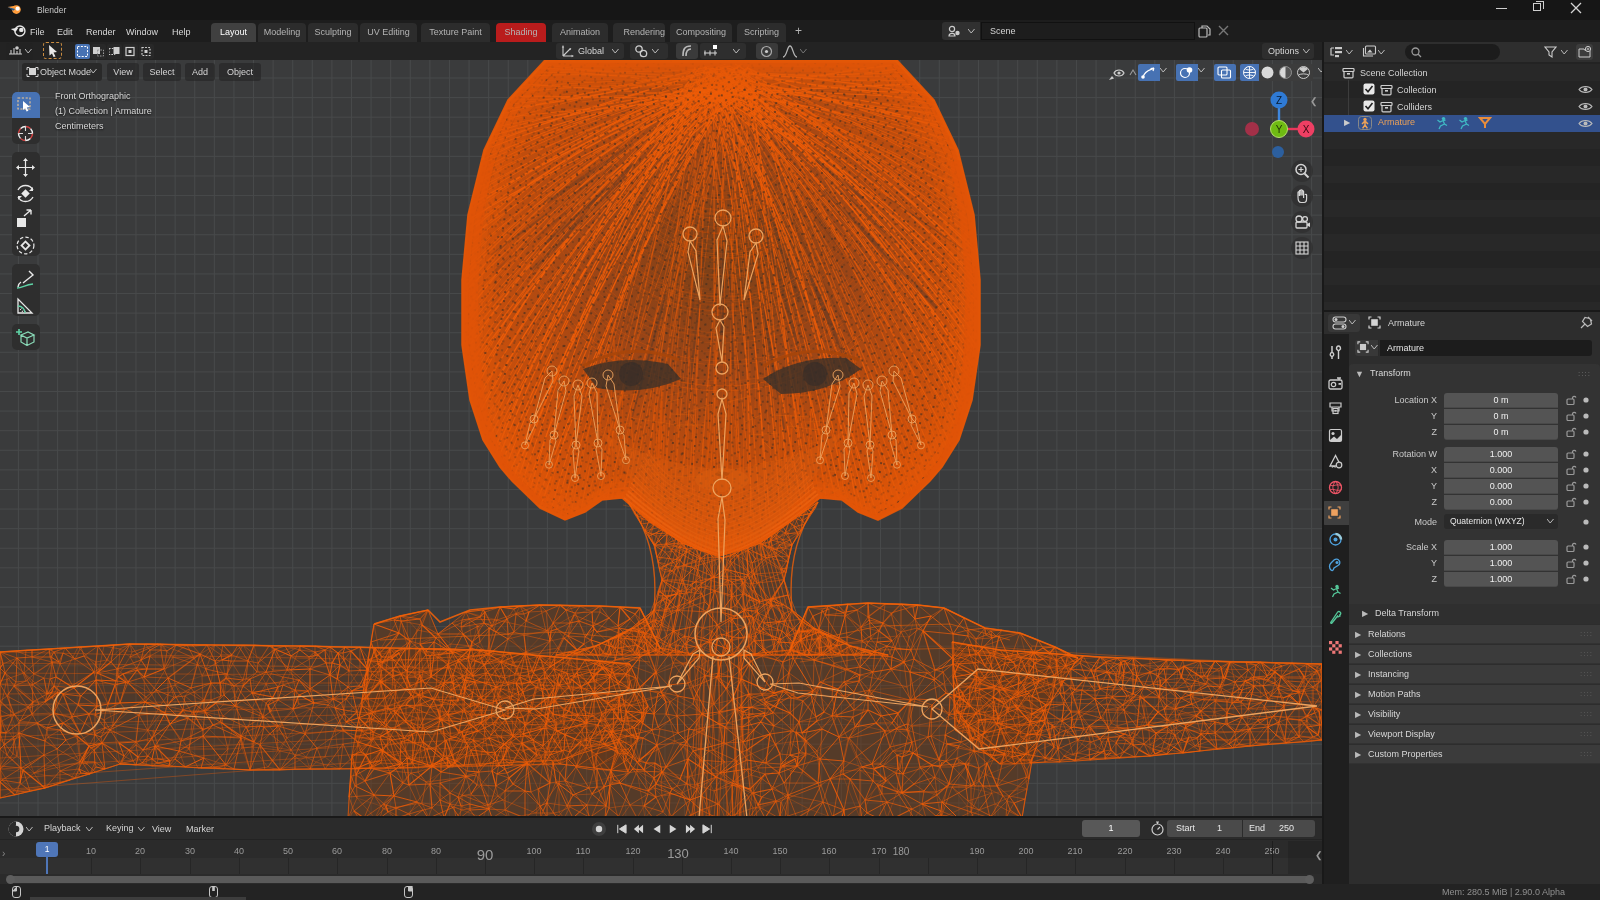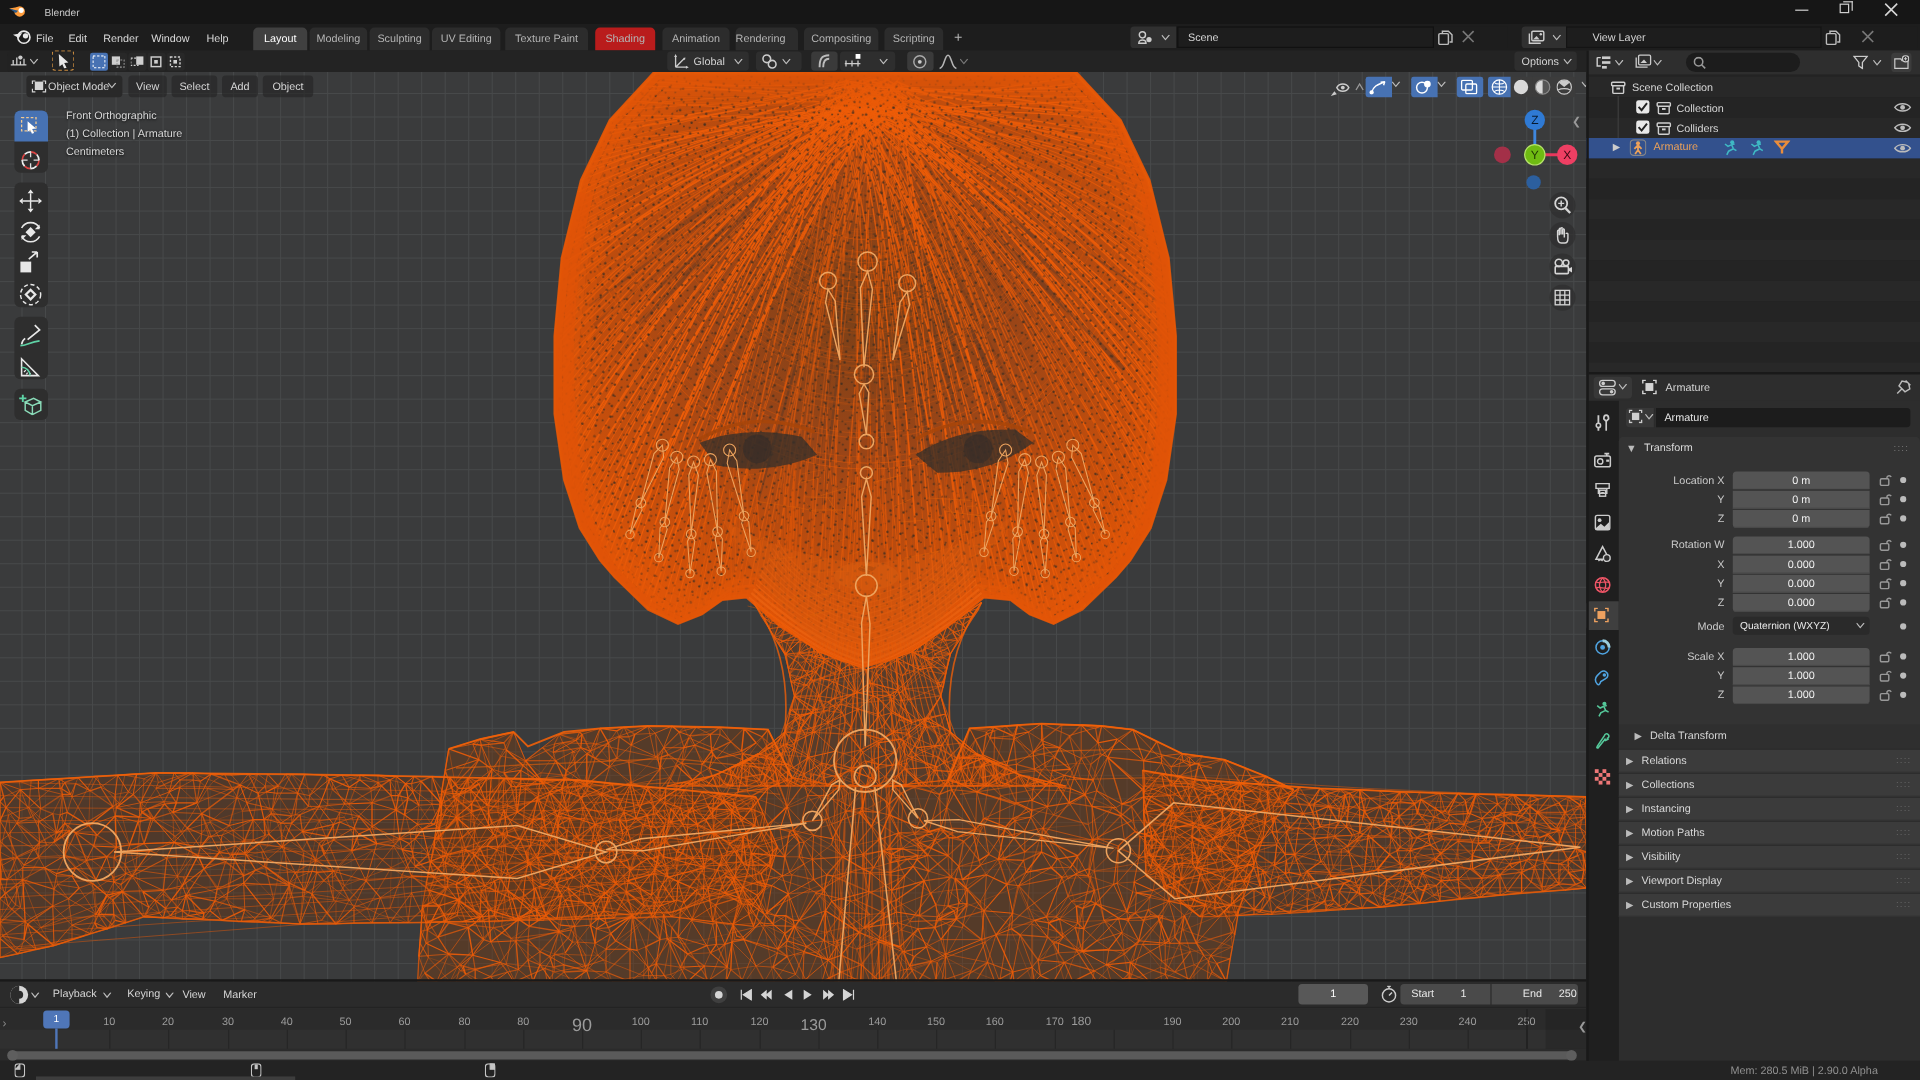--- a/index.html
+++ b/index.html
@@ -34,21 +34,21 @@
     <div class="abs txt" style="left:86px;top:8px;color:#d9d9d9">Render</div>
     <div class="abs txt" style="left:126px;top:8px;color:#d9d9d9">Window</div>
     <div class="abs txt" style="left:172px;top:8px;color:#d9d9d9">Help</div>
     <div class="abs" style="left:211px;top:3px;width:45px;height:19px;background:#404040;border-radius:4px 4px 0 0;color:#ffffff;font-size:9px;text-align:center;line-height:19px">Layout</div>
     <div class="abs" style="left:258px;top:3px;width:48px;height:19px;background:#2c2c2c;border-radius:4px 4px 0 0;color:#b4b4b4;font-size:9px;text-align:center;line-height:19px">Modeling</div>
     <div class="abs" style="left:308px;top:3px;width:50px;height:19px;background:#2c2c2c;border-radius:4px 4px 0 0;color:#b4b4b4;font-size:9px;text-align:center;line-height:19px">Sculpting</div>
     <div class="abs" style="left:360px;top:3px;width:57px;height:19px;background:#2c2c2c;border-radius:4px 4px 0 0;color:#b4b4b4;font-size:9px;text-align:center;line-height:19px">UV Editing</div>
     <div class="abs" style="left:421px;top:3px;width:69px;height:19px;background:#2c2c2c;border-radius:4px 4px 0 0;color:#b4b4b4;font-size:9px;text-align:center;line-height:19px">Texture Paint</div>
     <div class="abs" style="left:496px;top:3px;width:50px;height:19px;background:#b91c1c;border-radius:4px 4px 0 0;color:#b4b4b4;font-size:9px;text-align:center;line-height:19px">Shading</div>
     <div class="abs" style="left:552px;top:3px;width:56px;height:19px;background:#2c2c2c;border-radius:4px 4px 0 0;color:#b4b4b4;font-size:9px;text-align:center;line-height:19px">Animation</div>
-    <div class="abs" style="left:613px;top:3px;width:52px;height:19px;background:#2c2c2c;border-radius:4px 4px 0 0;color:#b4b4b4;font-size:9px;text-align:left;line-height:19px">Rendering</div>
+    <div class="abs" style="left:613px;top:3px;width:52px;height:19px;background:#2c2c2c;border-radius:4px 4px 0 0;color:#b4b4b4;font-size:9px;text-align:right;line-height:19px">Rendering</div>
     <div class="abs" style="left:670px;top:3px;width:62px;height:19px;background:#2c2c2c;border-radius:4px 4px 0 0;color:#b4b4b4;font-size:9px;text-align:center;line-height:19px">Compositing</div>
     <div class="abs" style="left:737px;top:3px;width:49px;height:19px;background:#2c2c2c;border-radius:4px 4px 0 0;color:#b4b4b4;font-size:9px;text-align:center;line-height:19px">Scripting</div>
     <div class="abs txt" style="left:795px;top:5px;color:#b4b4b4;font-size:12px">+</div>
     <div class="abs" style="left:940px;top:2px;width:316px;height:18px;background:#1d1d1d">
       <div class="abs" style="left:2px;top:0;width:38px;height:18px;background:#303030;border-radius:3px 0 0 3px"></div>
       <svg class="abs" style="left:7px;top:3px" width="14" height="12" viewBox="0 0 14 12">
         <circle cx="5" cy="4" r="2.6" fill="none" stroke="#ccc" stroke-width="1.2"></circle>
         <path d="M2 11 C2 7.5 8 7.5 8 11 Z" fill="none" stroke="#ccc" stroke-width="1.2"></path>
         <circle cx="10.5" cy="8" r="2.2" fill="#ccc"></circle>
       </svg>
@@ -57,43 +57,20 @@
           <path d="M0 0 L3.2 4 L6.5 0" fill="none" stroke="#bbb"></path>
         </svg>
       </div>
       <div class="abs" style="left:41px;top:0;width:214px;height:18px;background:#1d1d1d;border:1px solid #111;border-radius:0"></div>
       <div class="abs txt" style="left:50px;top:5px">Scene</div>
       <svg class="abs" style="left:258px;top:2px" width="14" height="14" viewBox="0 0 14 14">
         <rect x="1" y="4" width="8" height="9" rx="1" fill="none" stroke="#bbb" stroke-width="1.2"></rect>
         <path d="M4 4 V2 H9 L12 5 V11 H10" fill="none" stroke="#bbb" stroke-width="1.2"></path>
       </svg>
       <svg class="abs" style="left:278px;top:3px" width="11" height="11">
-        <path d="M1 1 L10 10 M10 1 L1 10" stroke="#777" stroke-width="1.4"></path>
-      </svg>
-    </div>
-    <div class="abs" style="left:1268px;top:2px;width:330px;height:18px;background:#1d1d1d">
-      <div class="abs" style="left:0px;top:0;width:37px;height:18px;background:#303030;border-radius:3px 0 0 3px"></div>
-      <svg class="abs" style="left:5px;top:3px" width="15" height="12" viewBox="0 0 15 12">
-        <rect x="3.5" y="1" width="10" height="8" rx="1" fill="none" stroke="#ccc" stroke-width="1.2"></rect>
-        <path d="M1.5 3 V11 H11" fill="none" stroke="#ccc" stroke-width="1.2"></path>
-        <circle cx="11" cy="3.6" r="1" fill="#ccc"></circle>
-        <path d="M4.5 8 L7.5 5 L10 8 Z" fill="#ccc"></path>
-      </svg>
-      <div class="abs" style="left:26px;top:7px">
-        <svg width="7" height="5">
-          <path d="M0 0 L3.2 4 L6.5 0" fill="none" stroke="#bbb"></path>
-        </svg>
-      </div>
-      <div class="abs" style="left:37px;top:0;width:213px;height:18px;background:#1d1d1d;border:1px solid #141414"></div>
-      <div class="abs txt" style="left:59px;top:5px">View Layer</div>
-      <svg class="abs" style="left:253px;top:2px" width="14" height="14" viewBox="0 0 14 14">
-        <rect x="1" y="4" width="8" height="9" rx="1" fill="none" stroke="#bbb" stroke-width="1.2"></rect>
-        <path d="M4 4 V2 H9 L12 5 V11 H10" fill="none" stroke="#bbb" stroke-width="1.2"></path>
-      </svg>
-      <svg class="abs" style="left:283px;top:3px" width="11" height="11">
         <path d="M1 1 L10 10 M10 1 L1 10" stroke="#777" stroke-width="1.4"></path>
       </svg>
     </div>
   </div>
 <div class="abs" style="left:0;top:42px;width:1322px;height:18px;background:#232323">
     <div class="abs" style="left:6px;top:1px;width:27px;height:17px;background:#222222;border-radius:3px"></div>
     <svg class="abs" style="left:8px;top:3px" width="16" height="12" viewBox="0 0 16 12">
       <path d="M1 9 H14 M3 9 V5 M6 9 V3 M9 9 V6 M12 9 V4" stroke="#ccc" stroke-width="1.1" fill="none"></path>
       <circle cx="9" cy="3" r="1.8" fill="#ccc"></circle>
     </svg>
@@ -920,21 +897,21 @@
     </svg>
     <svg class="abs" style="left:702px;top:6px" width="11" height="10" viewBox="0 0 13 12">
       <path d="M11 1 V11 M1 1 L9 6 L1 11 Z" stroke="#d5d5d5" fill="#d5d5d5" stroke-width="1.2"></path>
     </svg>
     <div class="abs" style="left:1082px;top:2px;width:58px;height:17px;background:#585858;border-radius:3px;color:#fff;font-size:9px;text-align:center;line-height:17px">1</div>
     <svg class="abs" style="left:1150px;top:3px" width="15" height="15" viewBox="0 0 15 15">
       <circle cx="7.5" cy="8.5" r="5.5" fill="none" stroke="#ccc" stroke-width="1.2"></circle>
       <path d="M7.5 8.5 L10 6 M6 1 H9 M7.5 1 V3" stroke="#ccc" stroke-width="1.2"></path>
     </svg>
     <div class="abs" style="left:1167px;top:2px;width:75px;height:17px;background:#4a4a4a;border-radius:3px 0 0 3px;color:#e8e8e8;font-size:9px;line-height:17px"><span style="margin-left:9px">Start</span><span style="margin-left:22px">1</span></div>
-    <div class="abs" style="left:1243px;top:2px;width:72px;height:17px;background:#4a4a4a;border-radius:0 3px 3px 0;color:#e8e8e8;font-size:9px;line-height:17px"><span style="margin-left:26px">End</span><span style="margin-left:14px">250</span></div>
+    <div class="abs" style="left:1243px;top:2px;width:72px;height:17px;background:#4a4a4a;border-radius:0 3px 3px 0;color:#e8e8e8;font-size:9px;line-height:17px"><span style="margin-left:6px">End</span><span style="margin-left:14px">250</span></div>
     <div class="abs" style="left:0;top:23px;width:1322px;height:17px;background:#2b2b2b"></div>
     <div class="abs" style="left:0;top:40px;width:1322px;height:16px;background:#303030"></div>
     <div class="abs" style="left:77px;top:6px;width:28px;text-align:center;color:#9b9b9b;font-size:9px;top:28px">10</div>
     <div class="abs" style="left:91px;top:40px;width:1px;height:16px;background:#262626"></div>
     <div class="abs" style="left:126px;top:6px;width:28px;text-align:center;color:#9b9b9b;font-size:9px;top:28px">20</div>
     <div class="abs" style="left:140px;top:40px;width:1px;height:16px;background:#262626"></div>
     <div class="abs" style="left:176px;top:6px;width:28px;text-align:center;color:#9b9b9b;font-size:9px;top:28px">30</div>
     <div class="abs" style="left:190px;top:40px;width:1px;height:16px;background:#262626"></div>
     <div class="abs" style="left:225px;top:6px;width:28px;text-align:center;color:#9b9b9b;font-size:9px;top:28px">40</div>
     <div class="abs" style="left:239px;top:40px;width:1px;height:16px;background:#262626"></div>

